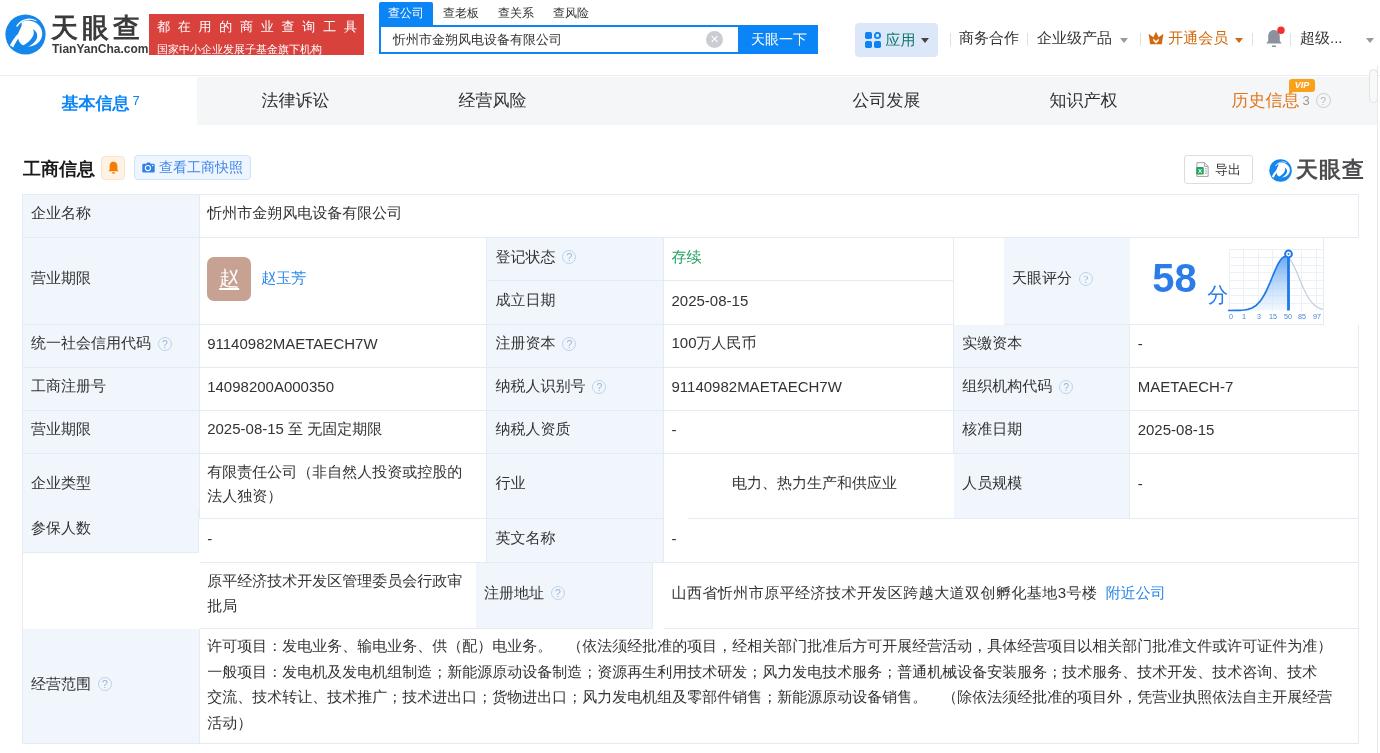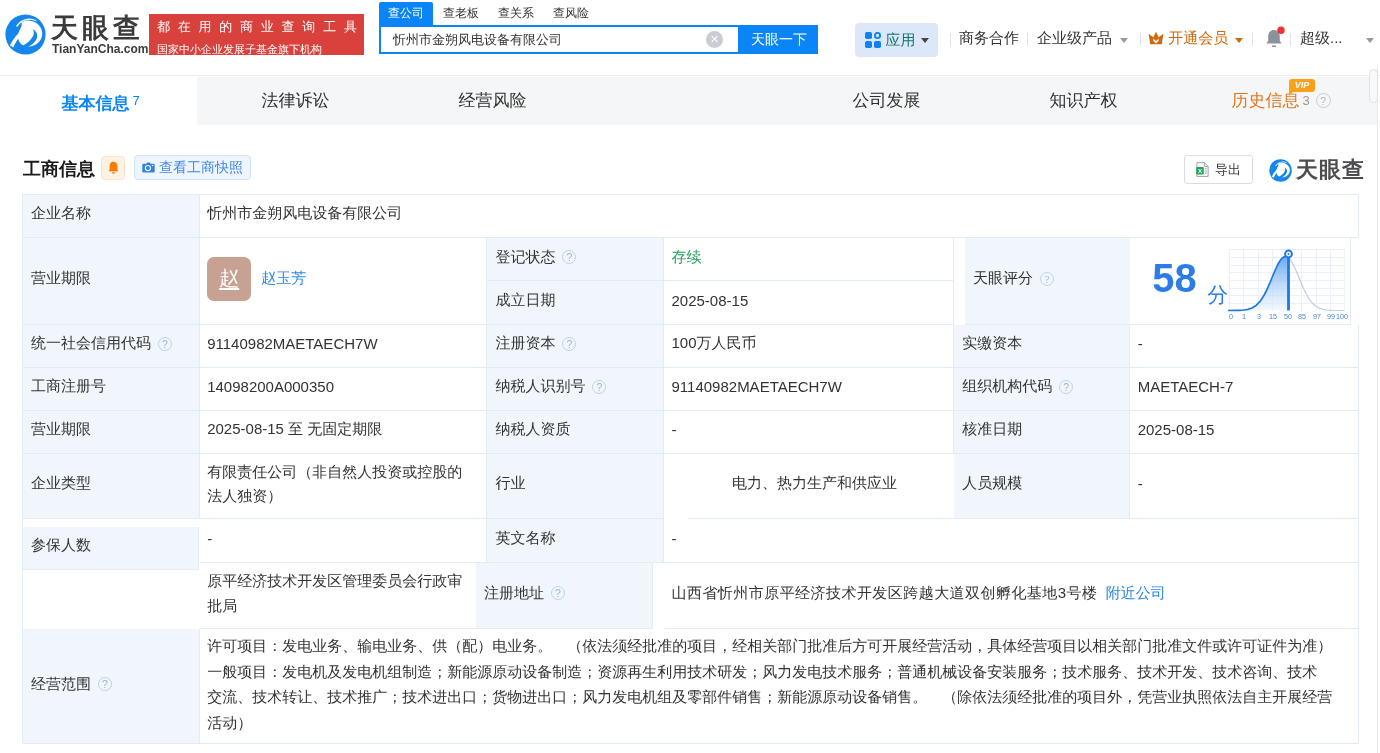--- a/index.html
+++ b/index.html
@@ -193,22 +193,22 @@
       <div class="cell val" style="left: 176.7px; top: 43.5px; width: 287.7px; height: 86.5px;">
         <div id="avatar"><u>赵</u></div>
         <a class="lnk" style="margin-left:10px;">赵玉芳</a>
       </div>
       <div class="cell lab" style="left: 464.4px; top: 43.5px; width: 176.6px; height: 43px;">登记状态<span class="q">?</span></div>
       <div class="cell val" style="left: 641px; top: 43.5px; width: 290.2px; height: 43px;">
         <span class="green">存续</span>
       </div>
       <div class="cell lab" style="left: 464.4px; top: 86.5px; width: 176.6px; height: 43.5px;">成立日期</div>
       <div class="cell val" style="left: 641px; top: 86.5px; width: 290.2px; height: 43.5px;">2025-08-15</div>
-      <div class="cell lab" style="left: 942px; top: 43.5px; width: 199px; height: 86.5px; font-family: Liberation Serif, serif;">天眼评分<span class="q">?</span></div>
-      <div class="cell val" style="left: 1107.2px; top: 43.5px; width: 221px; height: 86.5px; padding-left: 0px;">
+      <div class="cell lab" style="left: 981px; top: 43.5px; width: 199px; height: 86.5px; font-family: Liberation Serif, serif;">天眼评分<span class="q">?</span></div>
+      <div class="cell val" style="left: 1107.2px; top: 43.5px; width: 194px; height: 86.5px; padding-left: 0px;">
         <span id="score"><b>58</b></span>
         <span id="fen">分</span>
         <span id="chart"><svg width="120" height="72" viewBox="0 0 120 72">
             <defs>
               <linearGradient id="gfill" x1="0" y1="0" x2="0" y2="1">
                 <stop offset="0" stop-color="#5b9ff0" stop-opacity=".9"></stop>
                 <stop offset="1" stop-color="#e9f3fd" stop-opacity=".55"></stop>
               </linearGradient>
             </defs>
             <g stroke="#ecf1f9" stroke-width="1">
@@ -253,21 +253,21 @@
       <div class="cell lab" style="left: 931.2px; top: 216px; width: 176px; height: 43px;">核准日期</div>
       <div class="cell val" style="left: 1107.2px; top: 216px; width: 228.7px; height: 43px;">2025-08-15</div>
       <div class="cell lab" style="left: 0px; top: 259px; width: 176.7px; height: 65.5px;">企业类型</div>
       <div class="cell val" style="left: 176.7px; top: 259px; width: 287.7px; height: 65.5px;">
         <span style="line-height:24px;">有限责任公司（非自然人投资或控股的<br>法人独资）</span>
       </div>
       <div class="cell lab" style="left: 464.4px; top: 259px; width: 176.6px; height: 65.5px;">行业</div>
       <div class="cell val" style="left: 665px; top: 259px; width: 290.2px; height: 65.5px; padding-left: 44px;">电力、热力生产和供应业</div>
       <div class="cell lab" style="left: 931.2px; top: 259px; width: 176px; height: 65.5px;">人员规模</div>
       <div class="cell val" style="left: 1107.2px; top: 259px; width: 228.7px; height: 65.5px;">-</div>
-      <div class="cell lab" style="left: 0px; top: 332px; width: 176px; height: 43.5px;">参保人数</div>
+      <div class="cell lab" style="left: 0px; top: 315px; width: 176px; height: 43.5px;">参保人数</div>
       <div class="cell val" style="left: 176.7px; top: 324.5px; width: 287.7px; height: 43.5px;">-</div>
       <div class="cell lab" style="left: 464.4px; top: 324.5px; width: 176.6px; height: 43.5px;">英文名称</div>
       <div class="cell val" style="left: 641px; top: 324.5px; width: 694.9px; height: 43.5px;">-</div>
       <div class="cell val" style="left: 176.7px; top: 368px; width: 287.7px; height: 66.5px;">
         <span style="line-height:25.5px;">原平经济技术开发区管理委员会行政审<br>批局</span>
       </div>
       <div class="cell lab" style="left: 453px; top: 368px; width: 176.6px; height: 66.5px;">注册地址<span class="q">?</span></div>
       <div class="cell val" style="left: 641px; top: 368px; width: 694.9px; height: 66.5px;"><span style="letter-spacing:.45px;">山西省忻州市原平经济技术开发区跨越大道双创孵化基地3号楼</span>&nbsp;&nbsp;<a class="lnk">附近公司</a></div>
       <div class="cell lab" style="left: 0px; top: 434.5px; width: 176.7px; height: 115px;">经营范围<span class="q">?</span></div>
       <div class="cell val" style="left: 176.7px; top: 434.5px; width: 1159.2px; height: 115px;">

